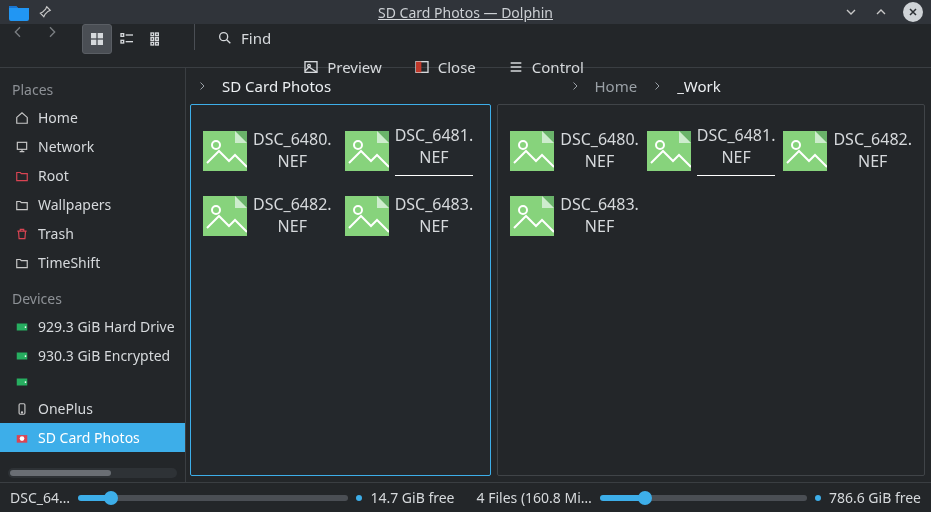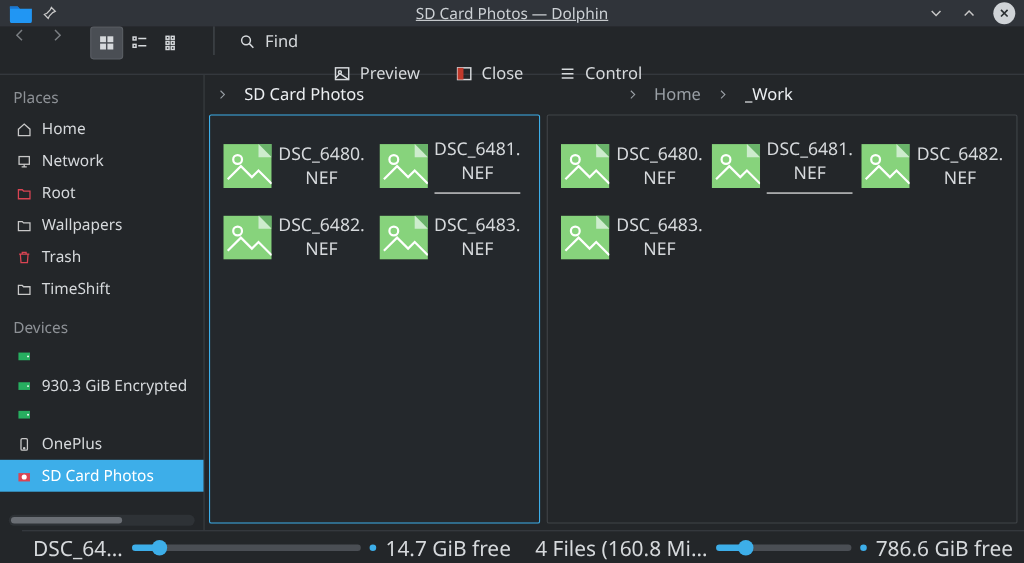--- a/index.html
+++ b/index.html
@@ -56,21 +56,21 @@
 .bc .seg.current { color:#eceff2;}
 .panes { flex:1; display:flex; gap:6px; padding: 0 6px 6px 4px; min-height:0;}
 .pane { flex:1; border:1px solid #404448; border-radius:2px; padding: 14px 8px; display:grid; grid-auto-rows: min-content; align-content:start;}
 .pane.active { border-color:#3daee9; background:#24282c;}
 .pane.left-p { grid-template-columns: repeat(2,1fr);}
 .pane.right-p{ grid-template-columns: repeat(3,1fr);}
 .file { display:flex; flex-direction:row; align-items:center; gap:6px; padding:6px 4px 12px; font-size:16px; text-align:center; line-height:1.35; cursor:pointer;}
 .file .thumb { width:44px; height:40px; position:relative;}
 .file .filename { color:#d6d9dc; max-width: 120px;}
 .file.sel .filename { border-bottom:1px solid #ffffff; padding-bottom:7px;}
-.statusbar { height:30px; display:flex; align-items:center; padding:0 10px; border-top:1px solid #3a3e42; font-size:19px; gap:8px;margin-left:20px;}
+.statusbar { height:30px; display:flex; align-items:center; padding:0 10px; border-top:1px solid #3a3e42; font-size:14px; gap:8px;}
 .statusbar .seg { display:flex; align-items:center; gap:8px; white-space:nowrap;}
 .statusbar .split { width:6px;}
 .slider { position:relative; height:6px; border-radius:3px; background:linear-gradient(to right,#3daee9 var(--p),#4a4e54 var(--p)); flex:1; min-width:60px;}
 .slider .knob { position:absolute; top:-4px; left:calc(var(--p) - 7px); width:14px; height:14px; background:#3daee9; border-radius:50%;}
 .dot { width:6px; height:6px; background:#3daee9; border-radius:50%;}
 
 svg { display:block; }
 </style>
 </head>
 <body>
@@ -245,20 +245,21 @@
       </div>
     <div class="sb-header" style="margin-top:6px">Devices</div>
     <div id="sb-devices">
         <div class="sb-item">
           <span class="ic">
             <svg width="14" height="14" viewBox="0 0 24 24">
               <rect x="3" y="6" width="18" height="12" fill="#27ae60"></rect>
               <circle cx="18" cy="12" r="1.5" fill="#fff"></circle>
             </svg>
           </span>
+                 <span>929.3 GiB Hard Drive</span>
         </div>
         <div class="sb-item">
           <span class="ic">
             <svg width="14" height="14" viewBox="0 0 24 24">
               <rect x="3" y="6" width="18" height="12" fill="#27ae60"></rect>
               <circle cx="18" cy="12" r="1.5" fill="#fff"></circle>
             </svg>
           </span>
                  <span>930.3 GiB Encrypted</span>
         </div>

